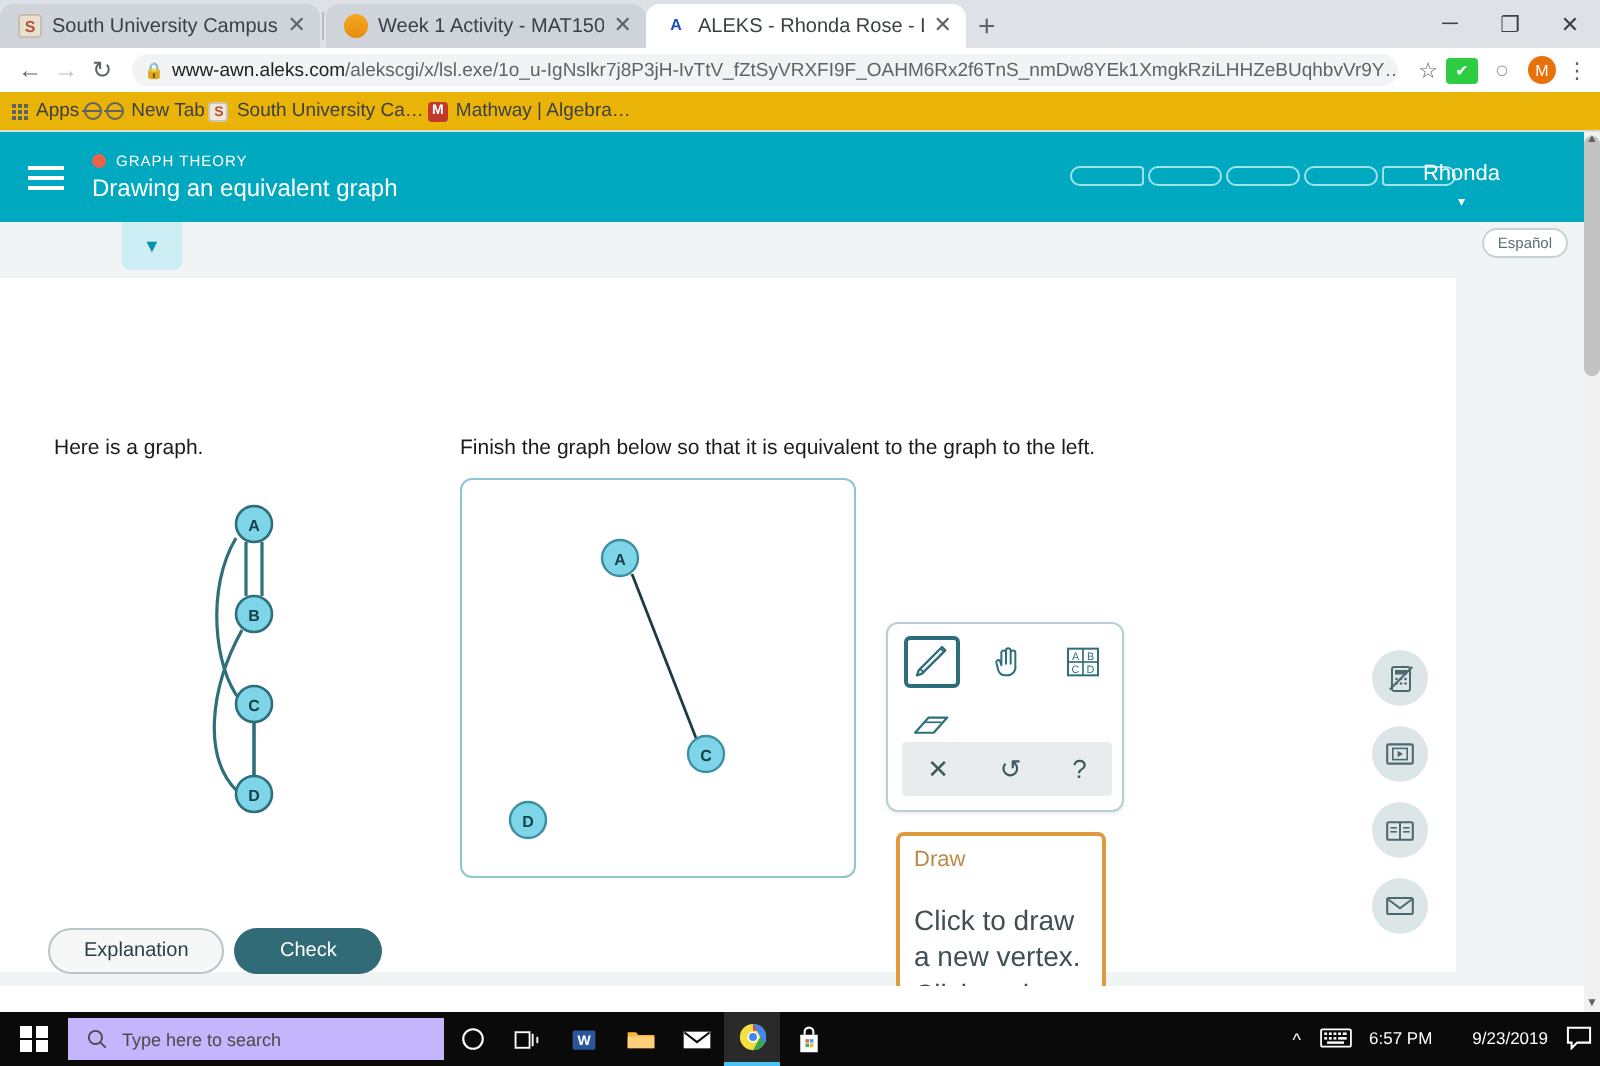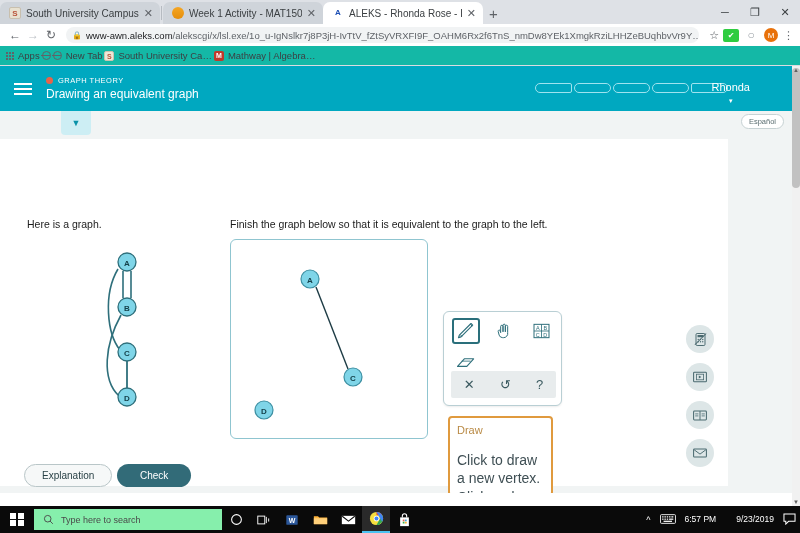--- a/index.html
+++ b/index.html
@@ -57,21 +57,21 @@
   .star { font-size: 11px; color: #5f6368; margin-left: 4px; }
   .ext-ico { width: 16px; height: 13px; margin-left: 4px; display:flex; align-items:center; justify-content:center; font-size:9px;}
   .ext-green { background:#2ecc40; color:#fff; border-radius:2px; font-size:8px; }
   .ext-gray { color:#9aa0a6; font-size:12px; }
   .avatar-mini { width: 14px; height: 14px; border-radius: 50%; background:#e8710a; color:#fff;
                  font-size: 8px; display:flex; align-items:center; justify-content:center; margin-left: 5px; }
   .kebab { font-size: 11px; color:#5f6368; margin-left: 5px; letter-spacing: 0; }
 
   .bookmarks {
     position: absolute; left: 0; top: 46px; width: 800px; height: 20px;
-    background: #14b8a6; display: flex; align-items: center; padding: 0 6px;
+    background: #eab308; display: flex; align-items: center; padding: 0 6px;
     border-bottom: 1px solid #dadce0; gap: 2px; font-size: 9.5px; color: #3c4043;
   }
   .bm { display: flex; align-items: center; gap: 4px; white-space: nowrap; }
   .bm-grid { display:grid; grid-template-columns: repeat(3,2px); grid-template-rows: repeat(3,2px);
              gap:1px; }
   .bm-grid i { width:2px; height:2px; background:#5f6368; display:block; }
   .bm-globe { width:9px; height:9px; border-radius:50%; border:1.2px solid #5f6368; position:relative; }
   .bm-globe:after { content:''; position:absolute; left:-1.2px; top:3px; width:9px; height:1.2px; background:#5f6368; }
   .bm-ico { width:10px; height:10px; font-size:7px; font-weight:bold; text-align:center; line-height:10px;
             border-radius:2px; }
@@ -167,21 +167,21 @@
   .pg-thumb { position:absolute; right:0; top:68px; width:8px; height:120px; background:#c1c1c1; border-radius:4px;}
   .pg-up { position:absolute; right:0; top:66px; width:8px; height:8px; color:#606060; font-size:6px; text-align:center; line-height:8px;}
   .pg-dn { position:absolute; right:0; top:498px; width:8px; height:8px; color:#606060; font-size:6px; text-align:center; line-height:8px;}
 
   
   .taskbar { position:absolute; left:0; top:506px; width:800px; height:27px; background:#0a0a0a; display:flex; align-items:center; }
   .start { width:34px; height:27px; display:flex; align-items:center; justify-content:center; }
   .win-logo { display:grid; grid-template-columns:6px 6px; grid-template-rows:6px 6px; gap:1.5px; }
   .win-logo i { background:#fff; display:block; }
   .tb-search {
-    width:188px; height:21px; background:#86efac; display:flex; align-items:center;
+    width:188px; height:21px; background:#c4b5fd; display:flex; align-items:center;
     gap:7px; padding-left:9px; font-size:9px; color:#4a4a4a;
   }
   .tb-ico { width:28px; height:27px; display:flex; align-items:center; justify-content:center; color:#fff; }
   .tb-ico.active { border-bottom:2px solid #4cc2f1; background:#2a2a2a; }
   .tray { position:absolute; right:4px; top:0; height:27px; display:flex; align-items:center; gap:9px;
           color:#fff; font-size:9px; }
   .clock { display:flex; align-items:flex-start; line-height:1.15; font-size:8.5px;gap:20px; }
 </style>
 </head>
 <body>

